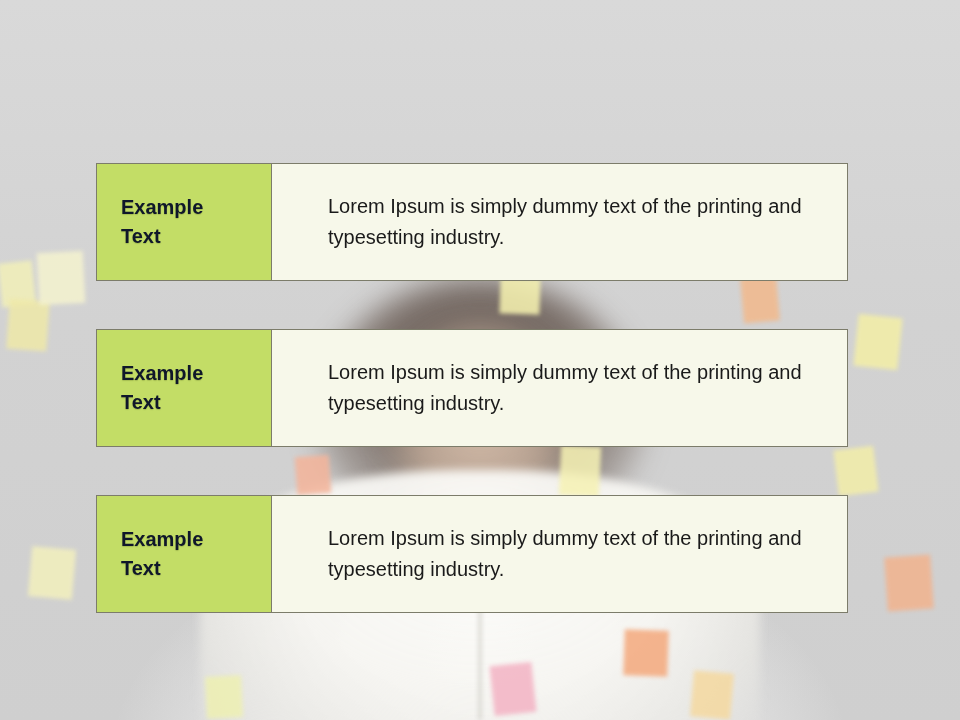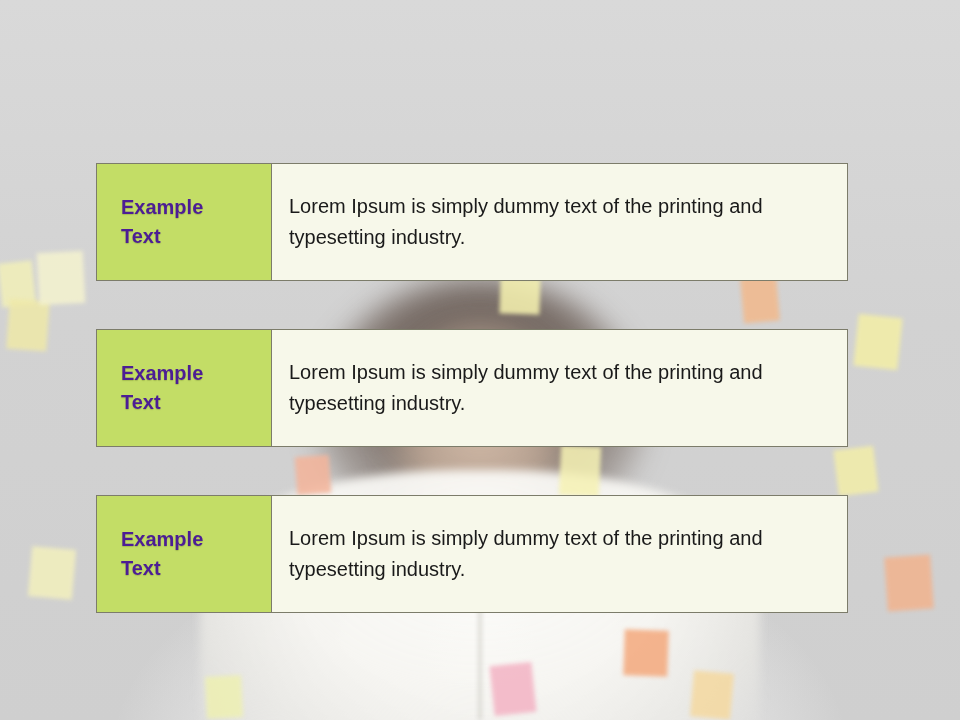--- a/index.html
+++ b/index.html
@@ -133,29 +133,29 @@
     display: flex;
     flex-direction: column;
     justify-content: center;
     padding-left: 24px;
     box-sizing: border-box;
   }
   .block-label span {
     display: block;
     font-size: 20px;
     font-weight: bold;
-    color: #4c1d95;
+    color: #0f172a;
     line-height: 1.45;
     text-shadow: 0 1px 1px rgba(130,150,60,0.45);
   }
   .block-body {
     flex: 1 1 auto;
     display: flex;
     align-items: center;
-    padding: 0 28px 0 17px;
+    padding: 0 28px 0 56px;
     box-sizing: border-box;
   }
   .block-body p {
     margin: 0;
     font-size: 20px;
     line-height: 1.55;
     color: #1a1a1a;
   }
 </style>
 </head>

